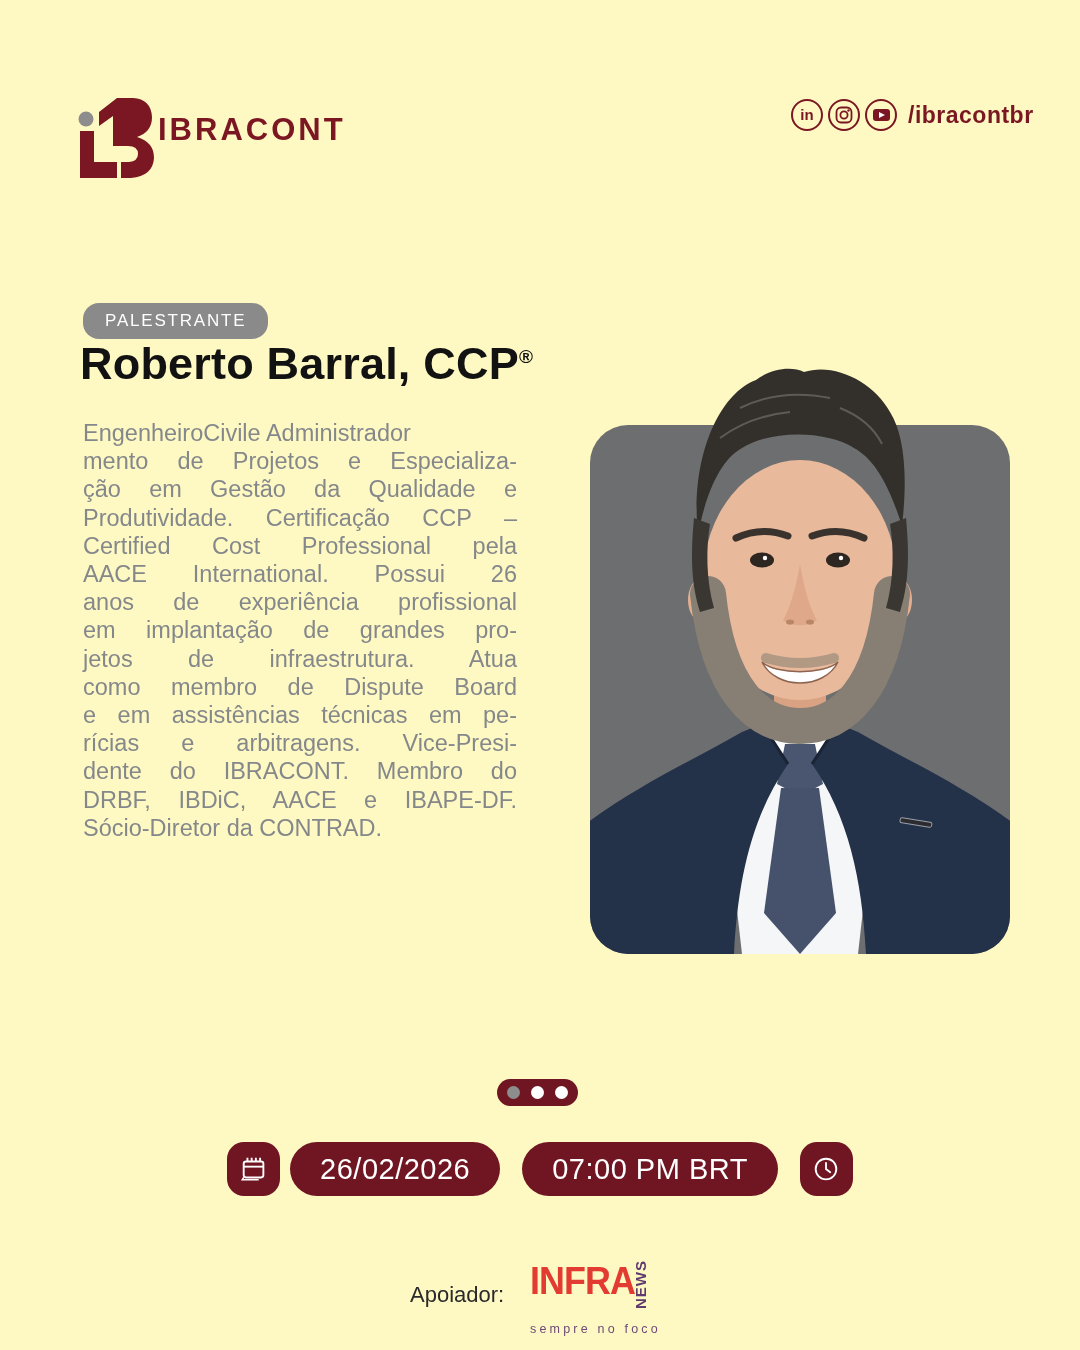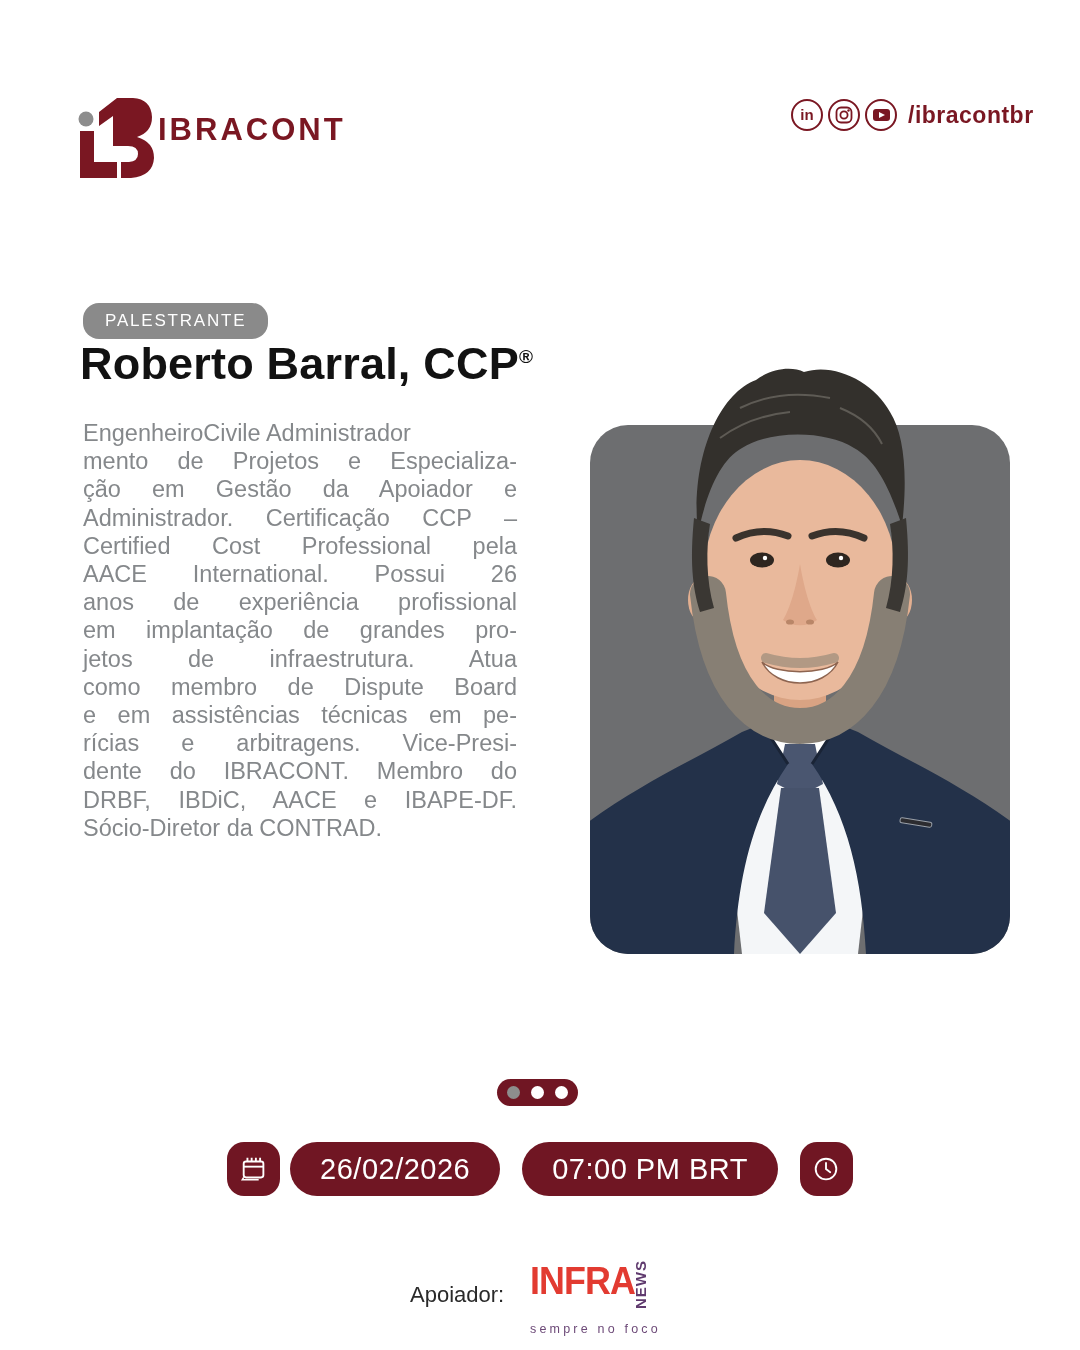--- a/index.html
+++ b/index.html
@@ -3,21 +3,21 @@
 <meta charset="utf-8">
 <style>
   :root{
     --maroon:#701623; --logo_maroon:#7a1722; --badge_gray:#8a8a8a;
     --bio_gray:#85888b; --title_black:#121212; --photo_bg:#6d6e70;
     --infra_red:#e23b31; --infra_purple:#5f3a6e; --footer_text:#2a2a2a;
   }
   *{margin:0;padding:0;box-sizing:border-box;}
   html,body{background:#e9e9e9;}
   body{font-family:"Liberation Sans",sans-serif;}
-  .page{position:relative;width:1080px;height:1350px;background:#ffffff;overflow:hidden;margin:0 auto;}
+  .page{position:relative;width:1080px;height:1350px;background:#fef9c3;overflow:hidden;margin:0 auto;}
 
   
   .logo-mark{position:absolute;left:75px;top:88px;width:82px;height:102px;}
   .logo-text{position:absolute;left:158px;top:112px;font-size:31px;font-weight:800;
     letter-spacing:3px;color:var(--logo_maroon);}
   .social-row{position:absolute;left:791px;top:99px;display:flex;align-items:center;gap:5px;}
   .icon-circle{width:32px;height:32px;border:2.2px solid var(--logo_maroon);border-radius:50%;
     display:flex;align-items:center;justify-content:center;flex:0 0 auto;}
   .li-glyph{font-size:15px;font-weight:800;color:var(--logo_maroon);line-height:1;margin-top:-1px;}
   .yt-box{width:17px;height:12px;background:var(--logo_maroon);border-radius:3px;
@@ -99,22 +99,22 @@
     <span class="social-handle">/ibracontbr</span>
   </div>
 
   <div class="badge-pill">PALESTRANTE</div>
   <div class="speaker-title">
     <span>Roberto Barral, CCP</span><sup>®</sup>
   </div>
   <div class="bio" id="bio">
       <div class="bio-line">EngenheiroCivile Administrador</div>
       <div class="bio-line">mento de Projetos e Especializa-</div>
-      <div class="bio-line">ção em Gestão da Apoiador e</div>
-      <div class="bio-line">Administrador. Certificação CCP –</div>
+      <div class="bio-line">ção em Gestão da Qualidade e</div>
+      <div class="bio-line">Produtividade. Certificação CCP –</div>
       <div class="bio-line">Certified Cost Professional pela</div>
       <div class="bio-line">AACE International. Possui 26</div>
       <div class="bio-line">anos de experiência profissional</div>
       <div class="bio-line">em implantação de grandes pro-</div>
       <div class="bio-line">jetos de infraestrutura. Atua</div>
       <div class="bio-line">como membro de Dispute Board</div>
       <div class="bio-line">e em assistências técnicas em pe-</div>
       <div class="bio-line">rícias e arbitragens. Vice-Presi-</div>
       <div class="bio-line">dente do IBRACONT. Membro do</div>
       <div class="bio-line">DRBF, IBDiC, AACE e IBAPE-DF.</div>

